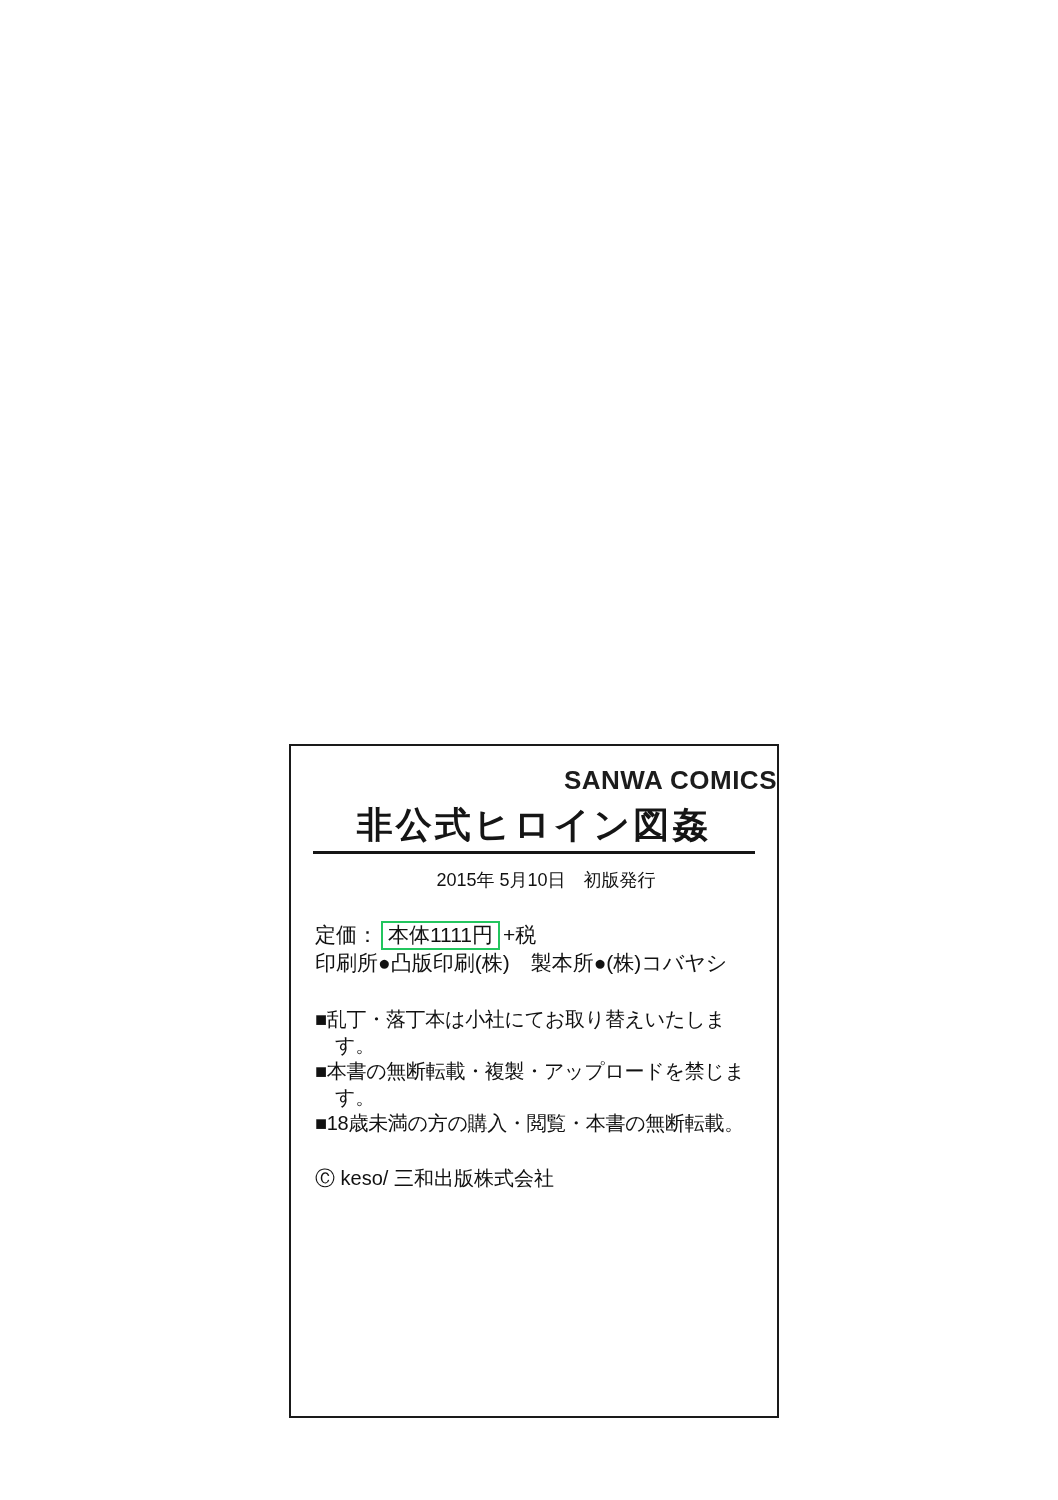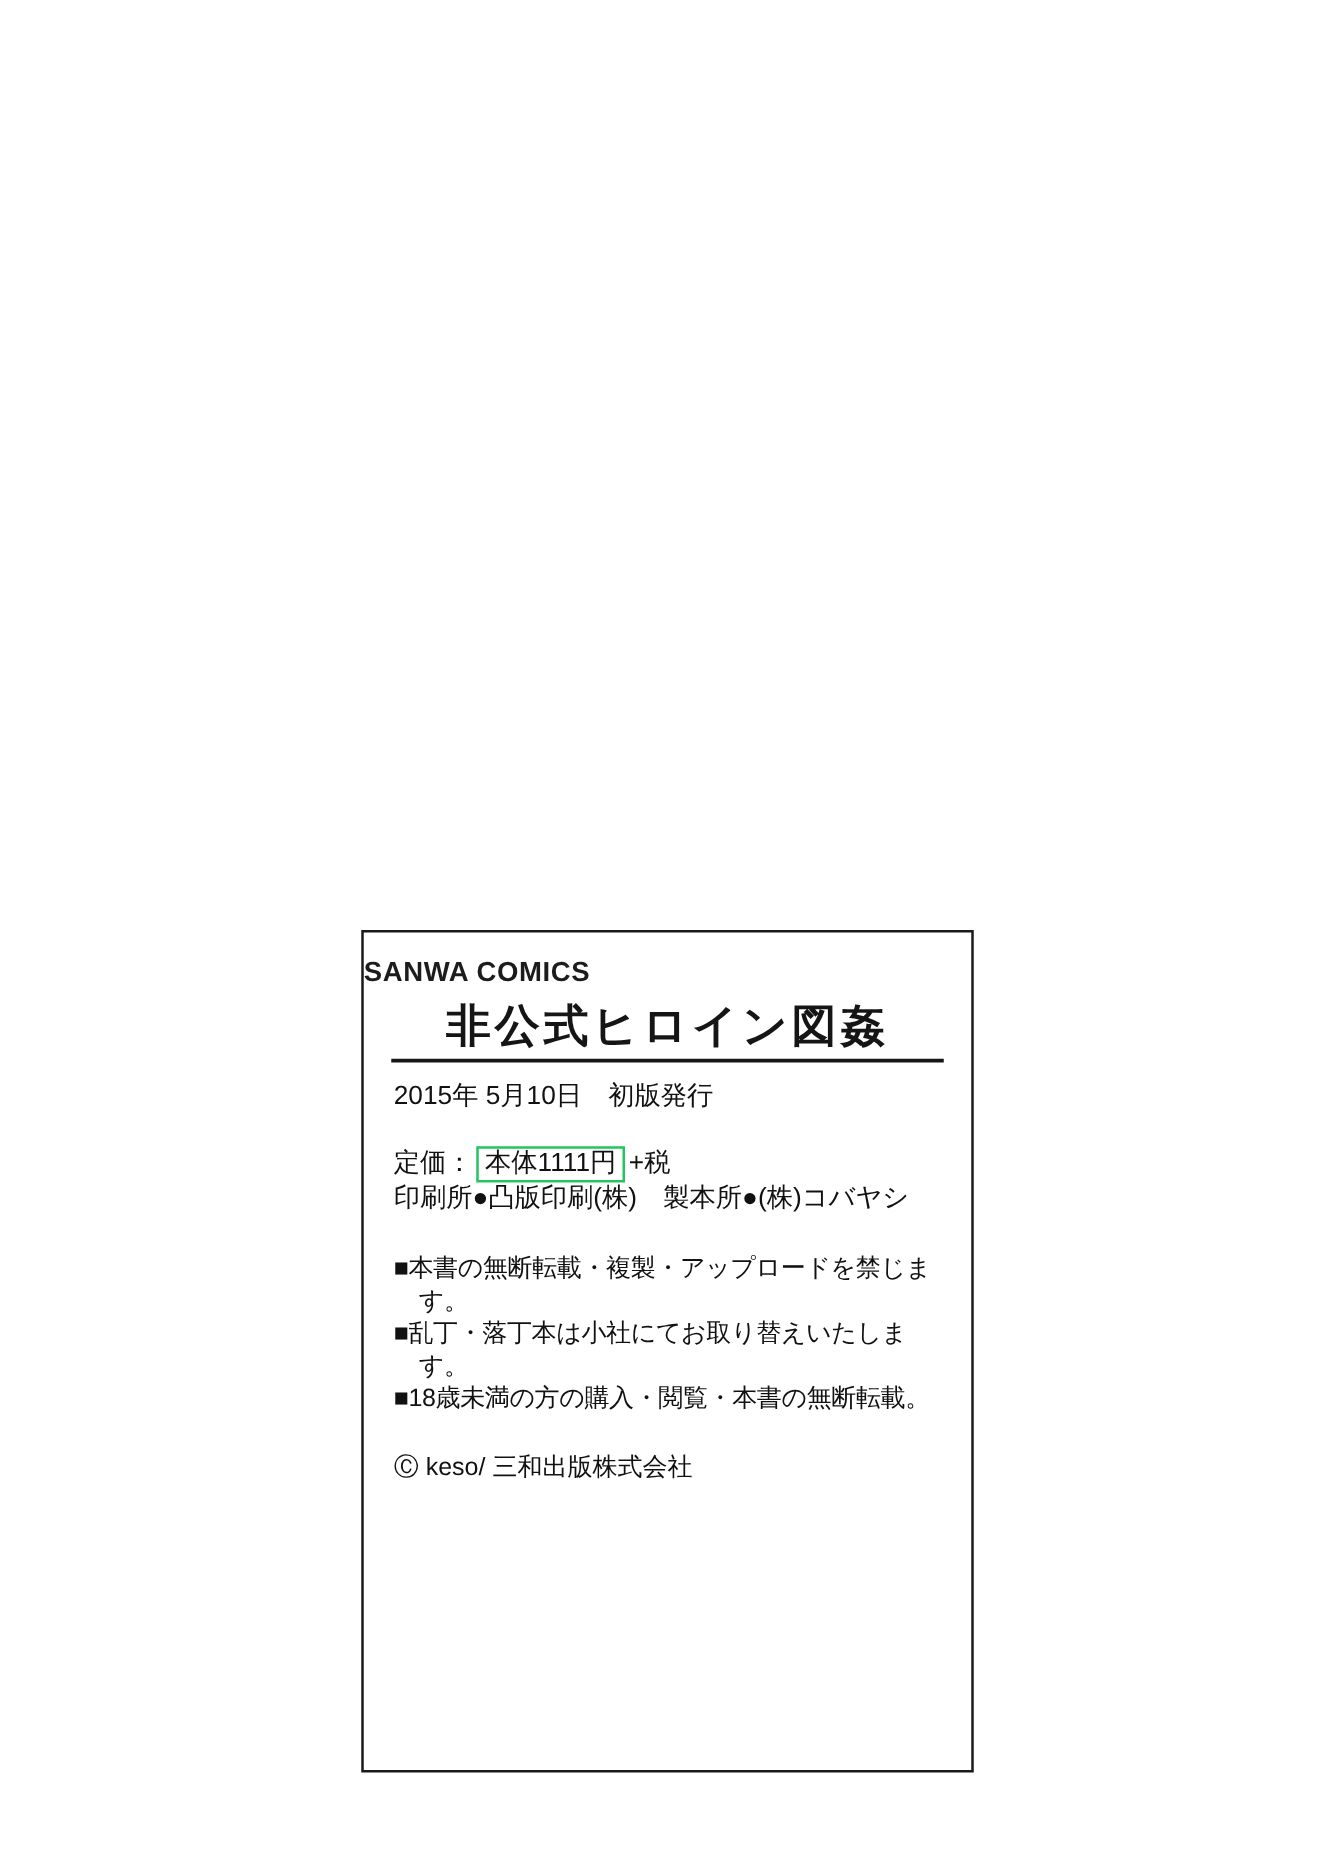--- a/index.html
+++ b/index.html
@@ -16,23 +16,23 @@
   .colophon-box {
     position: absolute;
     left: 289px; top: 744px;
     width: 490px; height: 674px;
     border: 2px solid #1a1a1a;
     background: #ffffff;
   }
 
   .brand {
     margin-top: 21px;
-    text-align: left;
+    text-align: right;
     font-weight: bold;
-    font-size: 22px;
+    font-size: 26px;
     line-height: 1;
     letter-spacing: 0.5px;
     color: #1c1c1c;
   }
 
   .title {
     margin-top: 14px;
     text-align: center;
     font-family: Liberation Sans, sans-serif;
     font-weight: bold;
@@ -45,23 +45,24 @@
 
   .title-rule {
     border: none;
     border-top: 3px solid #161616;
     margin: 8px 22px 0 22px;
     height: 0;
   }
 
   .date-line {
     margin: 14px 0 0 24px;
-    font-size: 21px;
+    font-size: 18px;
     line-height: 25px;
     white-space: nowrap;
+    text-align: center;
   }
 
   .price-row {
     margin: 28px 0 0 24px;
     font-size: 21px;
     line-height: 26px;
     white-space: nowrap;
   }
   .price-boxed {
     display: inline-block;
@@ -120,21 +121,21 @@
 
     <div class="price-row">
       <span>定価：</span><span class="price-boxed">本体1111円</span><span>+税</span>
     </div>
 
 
 
     <div class="printing-line">印刷所●凸版印刷(株)　製本所●(株)コバヤシ</div>
 
     <div class="notices">
+      <p class="notice">■乱丁・落丁本は小社にてお取り替えいたします。</p>
       <p class="notice">■本書の無断転載・複製・アップロードを禁じます。</p>
-      <p class="notice">■乱丁・落丁本は小社にてお取り替えいたします。</p>
       <p class="notice">■18歳未満の方の購入・閲覧・本書の無断転載。</p>
     </div>
 
     <div class="copyright">Ⓒ keso/ 三和出版株式会社</div>
 
   </div>
 </div>
 
 </body></html>

